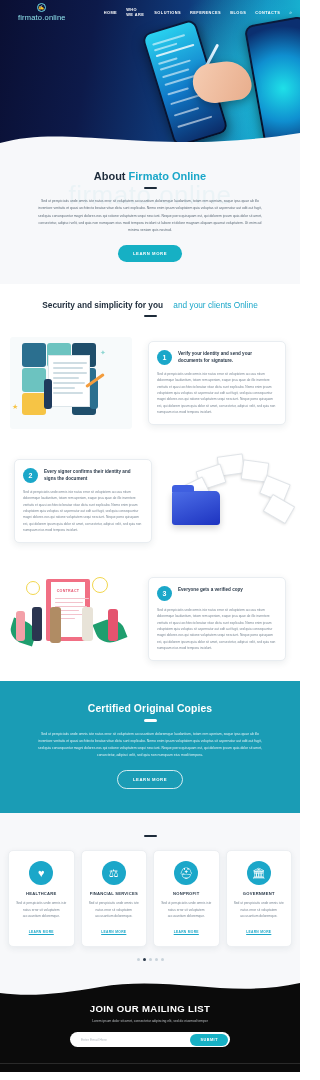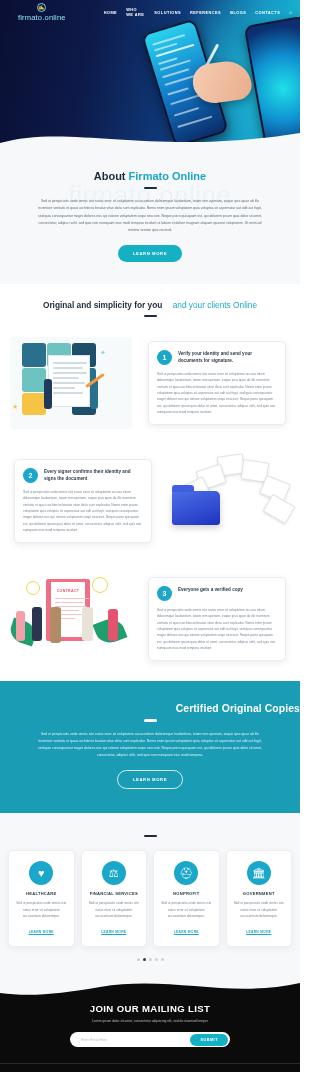--- a/index.html
+++ b/index.html
@@ -103,21 +103,21 @@
   .mon{position:absolute;left:46px;top:12px;width:44px;height:62px;background:#f16f84;border-radius:2px;}
   .mon .sheet{position:absolute;left:5px;top:3px;right:5px;bottom:4px;background:#fff;}
   .mon .sheet i{position:absolute;left:4px;height:1.3px;background:#f3c3cc;border-radius:1px;}
   .contract-txt{position:absolute;top:7px;left:0;right:0;text-align:center;font-size:3.6px;color:#e4546f;font-weight:700;letter-spacing:.3px;}
   .leaf{position:absolute;background:#1f9e6e;border-radius:0 60% 0 60%;}
   .person{position:absolute;border-radius:3px;}
   .gear{position:absolute;border:1.4px solid #f2d74e;border-radius:50%;}
 
   
   .certified { background:#1a9cb5; color:#fff; padding:22px 0 24px; text-align:center; }
-  .certified h2 { font-size:10.4px; font-weight:700; letter-spacing:.1px;text-align:right;}
+  .certified h2 { font-size:10.4px; font-weight:700; letter-spacing:.1px;}
   .certified .rule { background:#fff; }
   .certified .body-copy { color:#dff2f6; }
   .btn-outline {
     display:inline-block; margin-top:11px; background:transparent; color:#fff;
     border:1px solid rgba(255,255,255,.8); font-size:4.2px; font-weight:700; letter-spacing:.6px;
     padding:6px 15px; border-radius:20px; cursor:pointer;
   }
 
   
   .solutions { background:#f7f8fa; padding:17px 0 16px; text-align:center; }
@@ -210,21 +210,21 @@
     <h2 class="sec">
       <span>About </span><span class="accent">Firmato Online</span>
     </h2>
     <div class="rule"></div>
     <p class="body-copy">Sed ut perspiciatis unde omnis iste natus error sit voluptatem accusantium doloremque laudantium, totam rem aperiam, eaque ipsa quae ab illo inventore veritatis et quasi architecto beatae vitae dicta sunt explicabo. Nemo enim ipsam voluptatem quia voluptas sit aspernatur aut odit aut fugit, sed quia consequuntur magni dolores eos qui ratione voluptatem sequi nesciunt. Neque porro quisquam est, qui dolorem ipsum quia dolor sit amet, consectetur, adipisci velit, sed quia non numquam eius modi tempora incidunt ut labore et dolore magnam aliquam quaerat voluptatem. Ut enim ad minima veniam quis nostrud.</p>
     <button class="btn-pill">LEARN MORE</button>
   </section>
 
   <section class="steps">
     <h2>
-      <span>Original and simplicity for you </span><span class="accent">and your clients Online</span>
+      <span>Security and simplicity for you </span><span class="accent">and your clients Online</span>
     </h2>
     <div class="rule"></div>
 
     <div class="step-row">
       <div class="illus">
         <div class="pz"></div>
         <div class="pzp" style="left:22px;top:12px;width:24px;height:24px;background:#2b6f8f;"></div>
         <div class="pzp" style="left:47px;top:12px;width:24px;height:24px;background:#6cc3c0;"></div>
         <div class="pzp" style="left:72px;top:12px;width:24px;height:24px;background:#1f4e6b;"></div>
         <div class="pzp" style="left:22px;top:37px;width:24px;height:24px;background:#6cc3c0;"></div>

